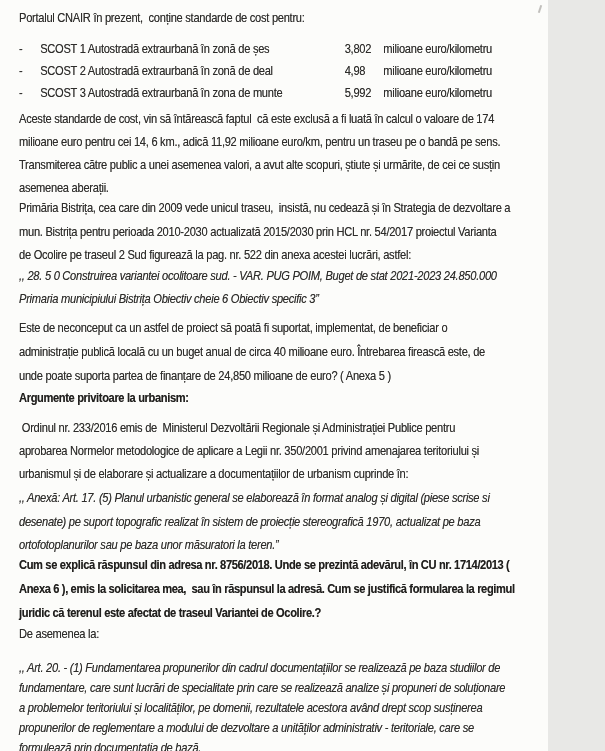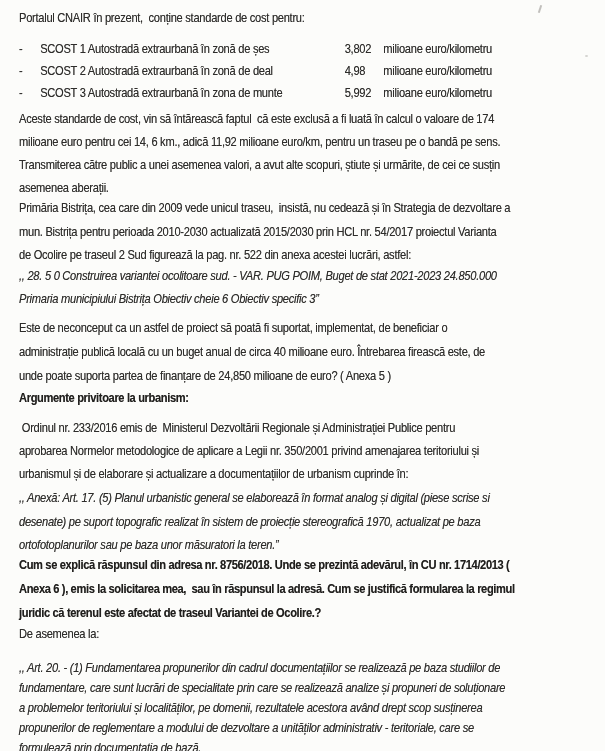--- a/index.html
+++ b/index.html
@@ -1,23 +1,24 @@
 <!DOCTYPE html>
 <html><head>
 <meta charset="utf-8">
 <style>
   html,body{margin:0;padding:0;background:#e8e8e6;}
   .page{
     position:relative;
-    width:605px;height:751px;
+    width:526px;height:751px;
     background:#fcfcfa;
     overflow:hidden;
     font-family:"Liberation Sans", sans-serif;
     color:#2e2d2b;
     text-shadow:0 0 0.5px rgba(45,44,42,0.55);
+    padding-left:22px;
   }
   .block{
     position:absolute;
     left:19px;
     white-space:pre;
     font-size:12.1px;
     letter-spacing:-0.3px;
     transform:scaleX(0.92);
     transform-origin:0 0;
   }

